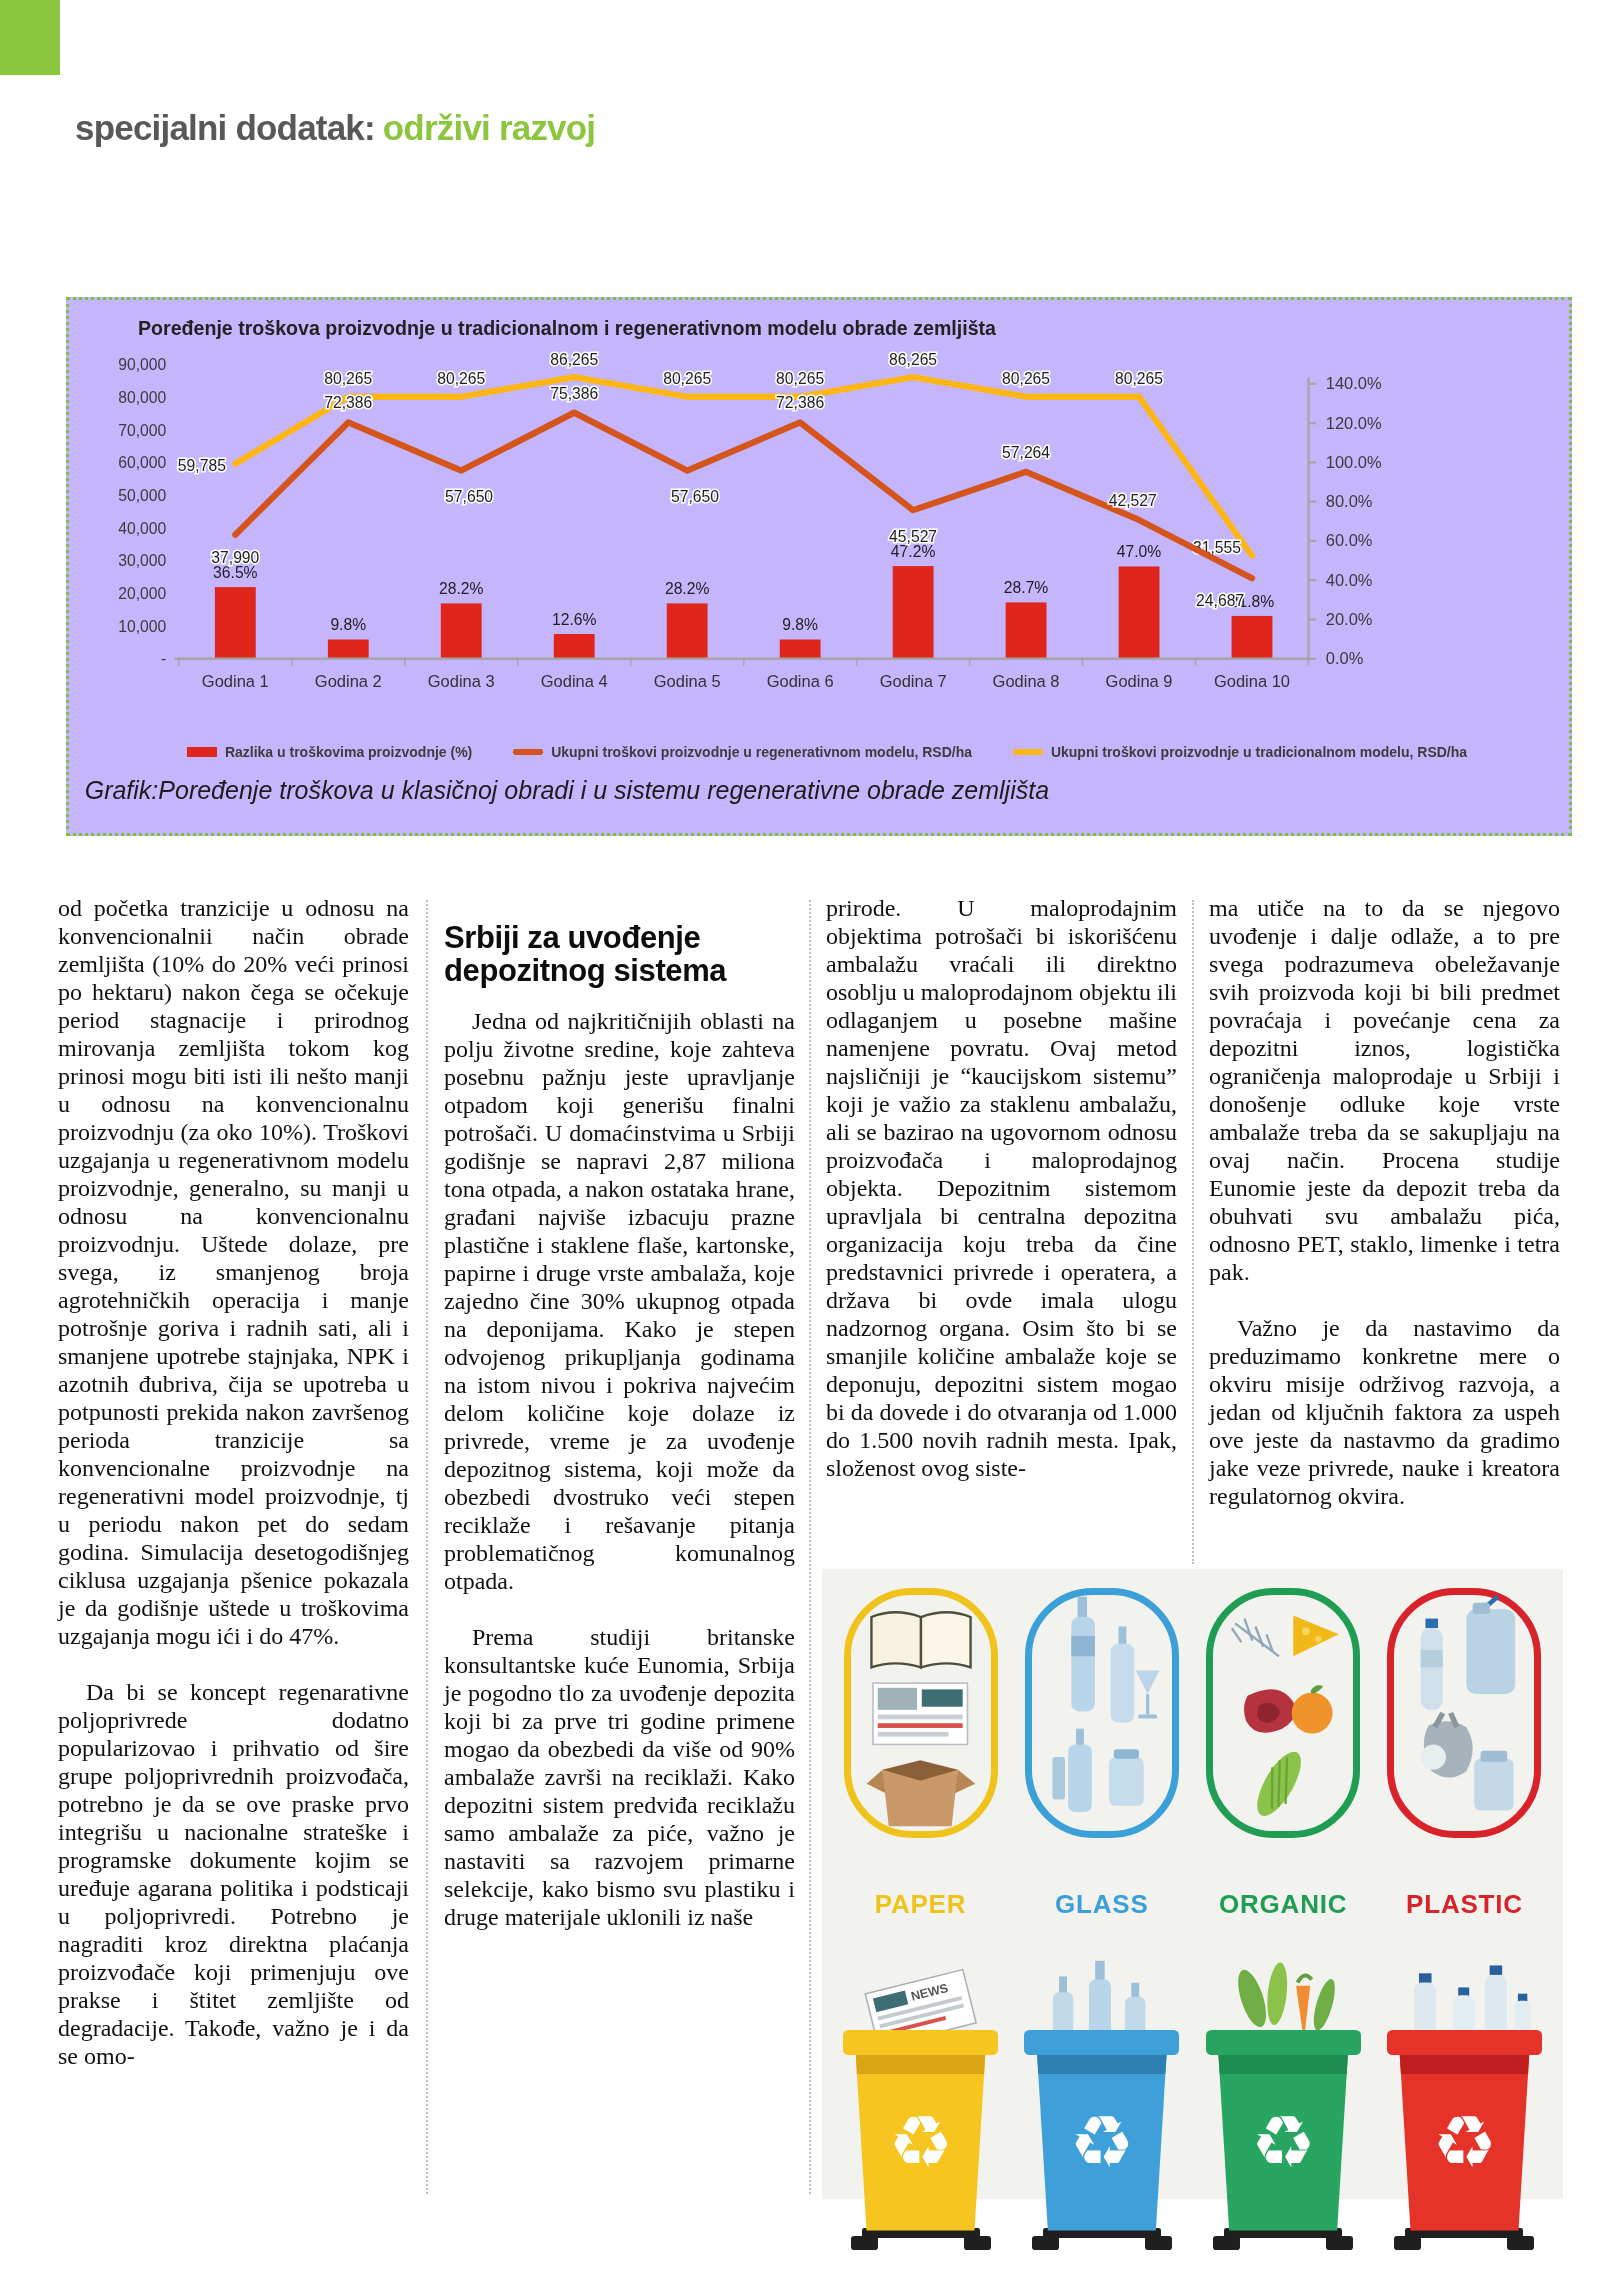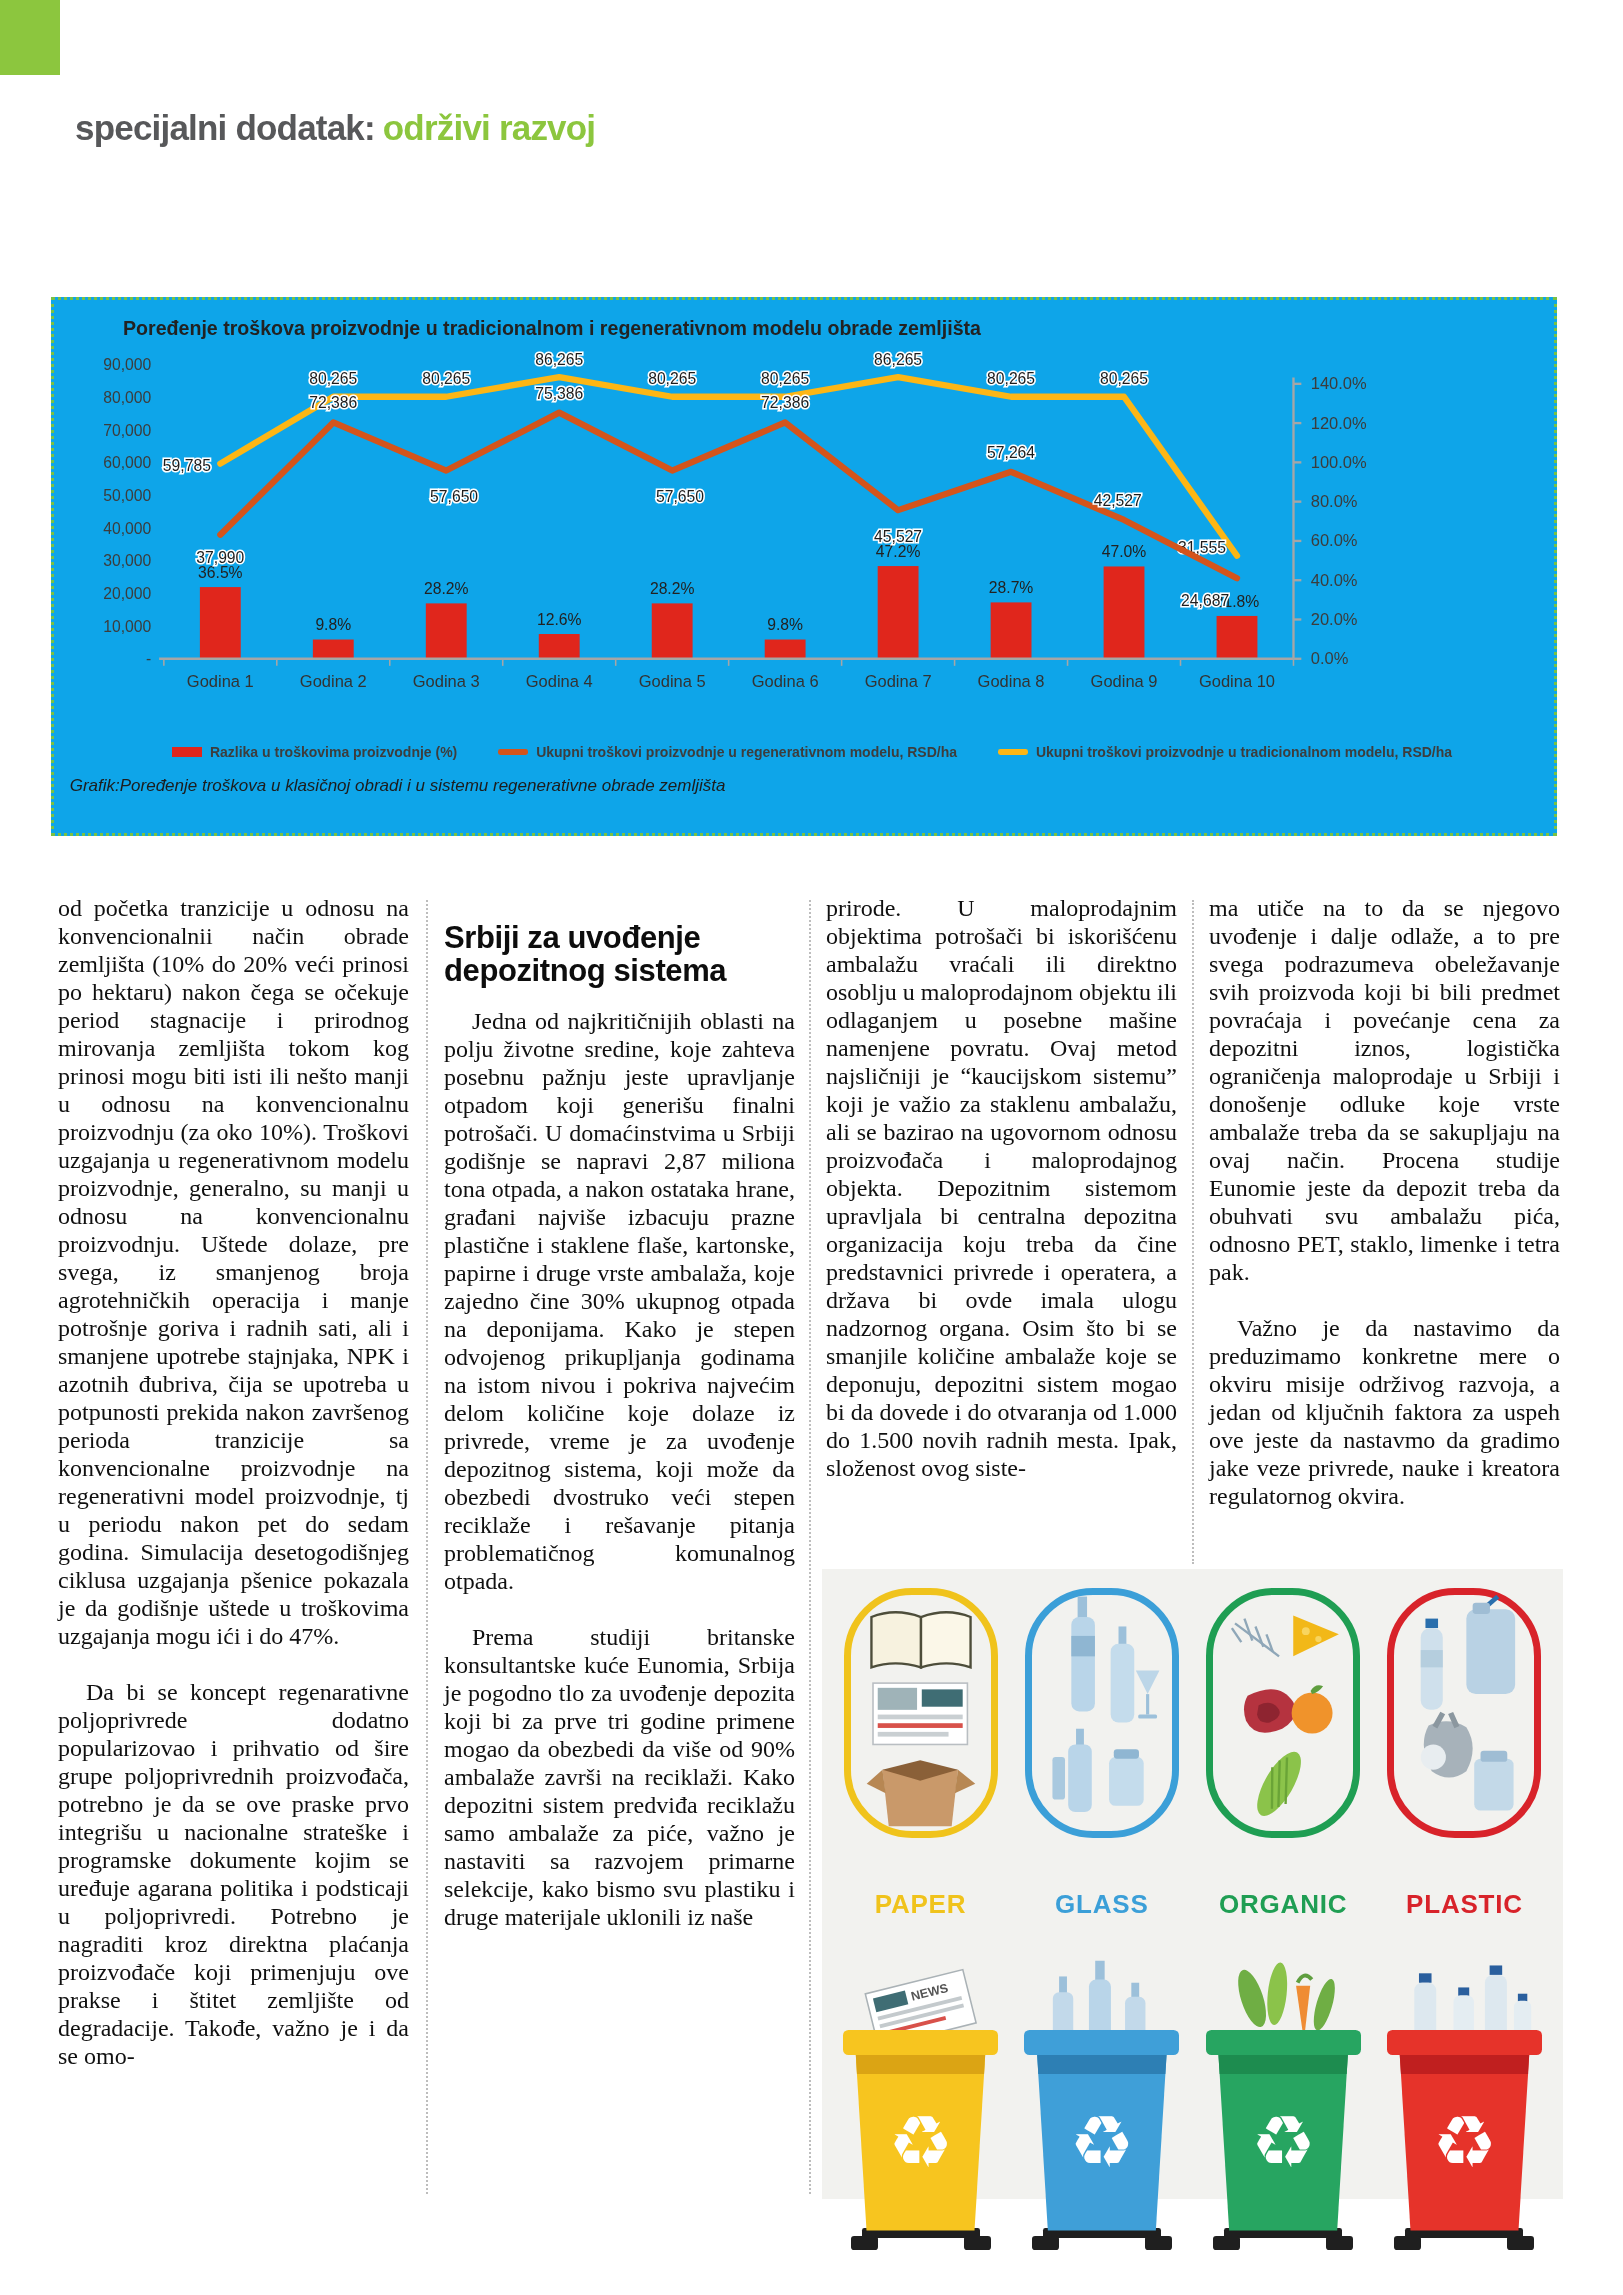--- a/index.html
+++ b/index.html
@@ -4,31 +4,31 @@
 <style>
   html,body{margin:0;padding:0;background:#ffffff;}
   .page{position:relative;width:1623px;height:2295px;background:#ffffff;overflow:hidden;
         font-family:"Liberation Sans",sans-serif;color:#111;}
   
   .corner{position:absolute;left:0;top:0;width:60px;height:75px;background:#8cc63e;}
   .masthead{position:absolute;left:75px;top:108px;font-size:35px;font-weight:bold;
             letter-spacing:-0.8px;color:#57585a;white-space:nowrap;}
   .masthead .hl{color:#8cc63e;margin-left:7.9px;}
   
-  .chart-box{position:absolute;left:51px;top:297px;width:1506px;height:539px;
-             border:3.9px dotted #79c143;box-sizing:border-box;background:#0ea5e9;}
+  .chart-box{position:absolute;left:66px;top:297px;width:1506px;height:539px;
+             border:3.9px dotted #79c143;box-sizing:border-box;background:#c4b5fd;}
   .chart-title{position:absolute;left:69px;top:17.3px;font-size:19.6px;font-weight:bold;color:#222;}
   .chart-svg{position:absolute;left:14px;top:46px;}
   .legend{position:absolute;left:118px;top:444px;display:flex;align-items:flex-start;gap:41px;
           font-size:14px;font-weight:bold;color:#3d3d3d;white-space:nowrap;}
   .legend .item{display:flex;align-items:center;gap:7.9px;}
   .sw-bar{width:30px;height:10.2px;background:#e0261c;display:inline-block;}
   .sw-line-regen{width:30px;height:5.5px;background:#d4541b;display:inline-block;border-radius:2.4px;}
   .sw-line-trad{width:30px;height:5.5px;background:#fdb615;display:inline-block;border-radius:2.4px;}
-  .chart-caption{position:absolute;left:15.7px;top:476px;font-size:17px;font-style:italic;color:#1c1c1c;}
+  .chart-caption{position:absolute;left:15.7px;top:476px;font-size:25px;font-style:italic;color:#1c1c1c;}
   
   .col{position:absolute;width:351px;font-family:"Liberation Serif",serif;font-size:24px;
        line-height:28px;text-align:justify;color:#101010;}
   .col p{margin:0;}
   .col p.gap{margin-top:28px;}
   .col p.indent{text-indent:28px;}
   .col h2{font-family:"Liberation Sans",sans-serif;font-size:31px;line-height:33px;
           font-weight:bold;color:#0d0d0d;margin:27px 0 20.4px 0;text-align:left;letter-spacing:-0.4px;}
   .vsep{position:absolute;width:0;border-left:2.4px dotted #bdbdbd;}
   

